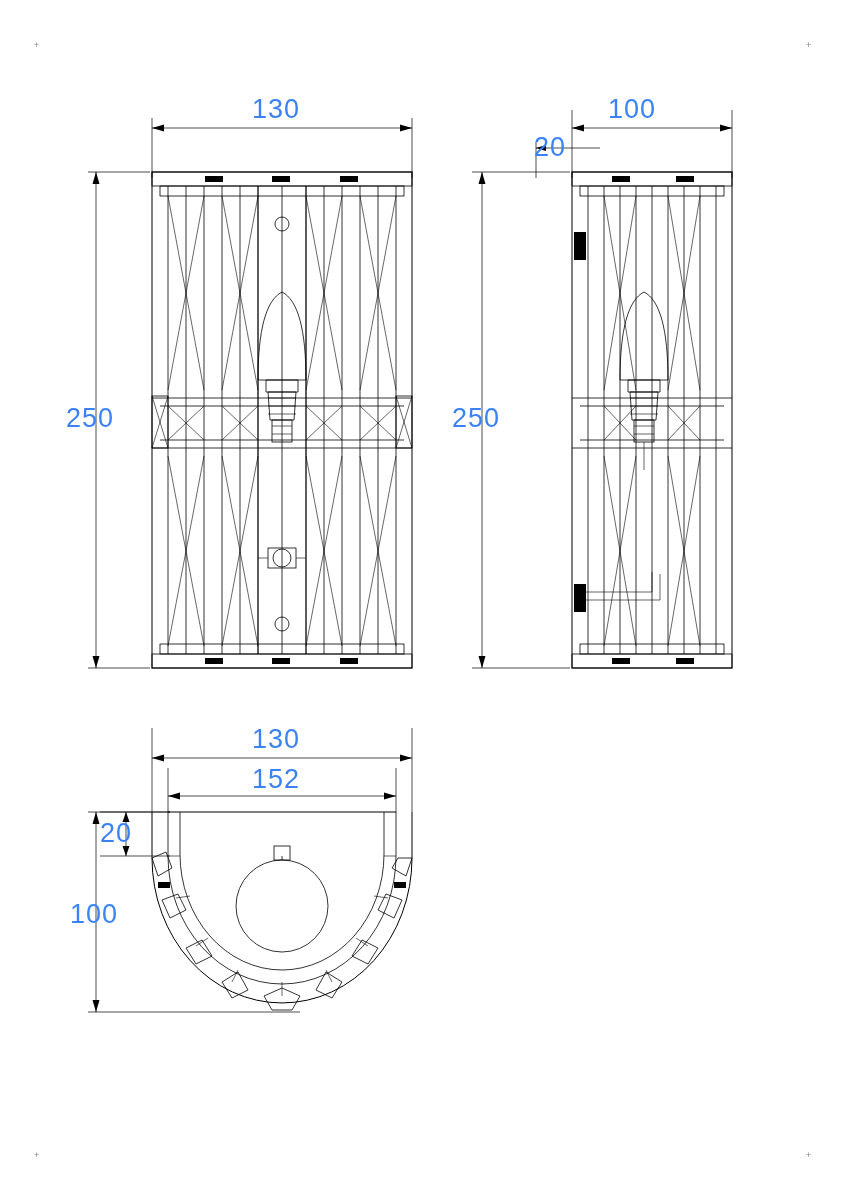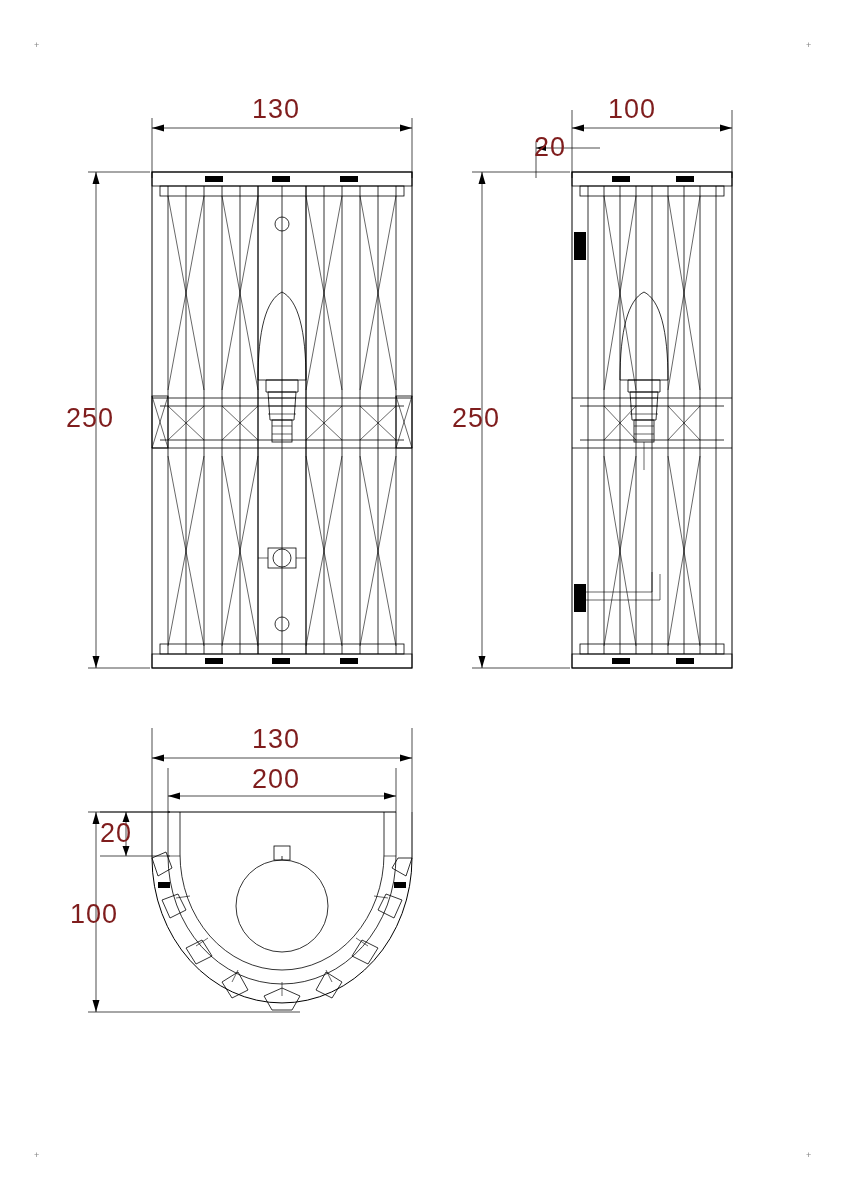--- a/index.html
+++ b/index.html
@@ -1,20 +1,20 @@
 <!DOCTYPE html>
 <html><head>
 <meta charset="utf-8">
 <style>
   html,body{margin:0;padding:0;background:#ffffff;}
   body{width:848px;height:1200px;position:relative;overflow:hidden;
        font-family:"Liberation Sans", sans-serif;color:#000;}
   .sheet{position:absolute;left:0;top:0;width:848px;height:1200px;}
   .corner{position:absolute;font-size:9px;color:#888;}
-  .dim-label{position:absolute;font-size:27px;line-height:27px;color:#7f1d1d;
+  .dim-label{position:absolute;font-size:27px;line-height:27px;color:#3b82f6;
              letter-spacing:1px;white-space:nowrap;}
   svg{position:absolute;left:0;top:0;}
   .ln{stroke:#000;stroke-width:1;fill:none;}
   .thin{stroke:#000;stroke-width:0.8;fill:none;}
   .hair{stroke:#000;stroke-width:0.6;fill:none;}
   .ext{stroke:#000;stroke-width:0.7;fill:none;}
   .fillblk{fill:#000;stroke:none;}
 </style>
 </head>
 <body>
@@ -272,17 +272,17 @@
   </svg>
 
   <div class="dim-label" style="left:252px;top:96px;">130</div>
   <div class="dim-label" style="left:66px;top:405px;">250</div>
 
   <div class="dim-label" style="left:608px;top:96px;">100</div>
   <div class="dim-label" style="left:534px;top:134px;">20</div>
   <div class="dim-label" style="left:452px;top:405px;">250</div>
 
   <div class="dim-label" style="left:252px;top:726px;">130</div>
-  <div class="dim-label" style="left:252px;top:766px;">200</div>
+  <div class="dim-label" style="left:252px;top:766px;">152</div>
   <div class="dim-label" style="left:100px;top:820px;">20</div>
   <div class="dim-label" style="left:70px;top:901px;">100</div>
 
 </div>
 
 </body></html>

